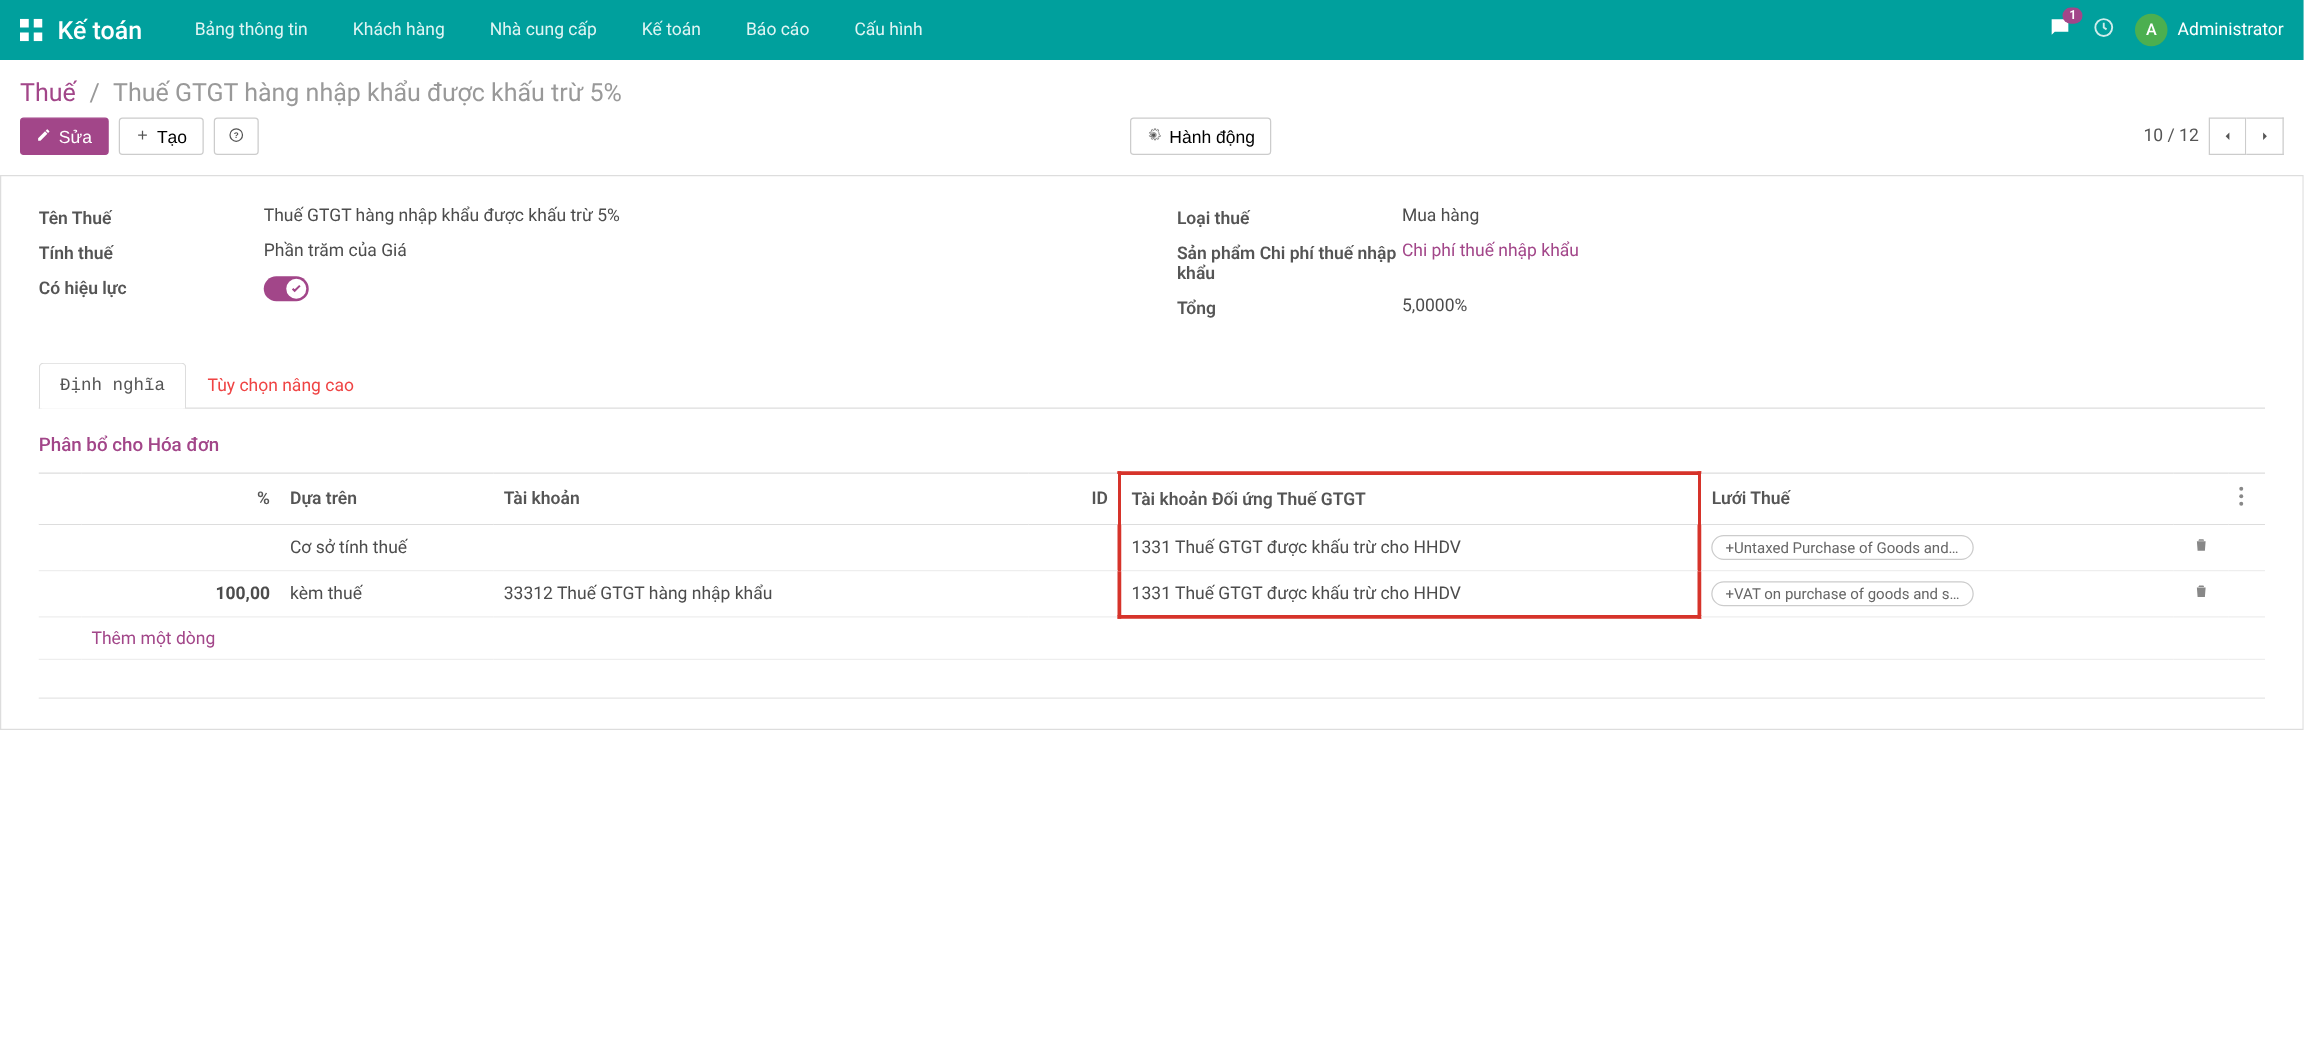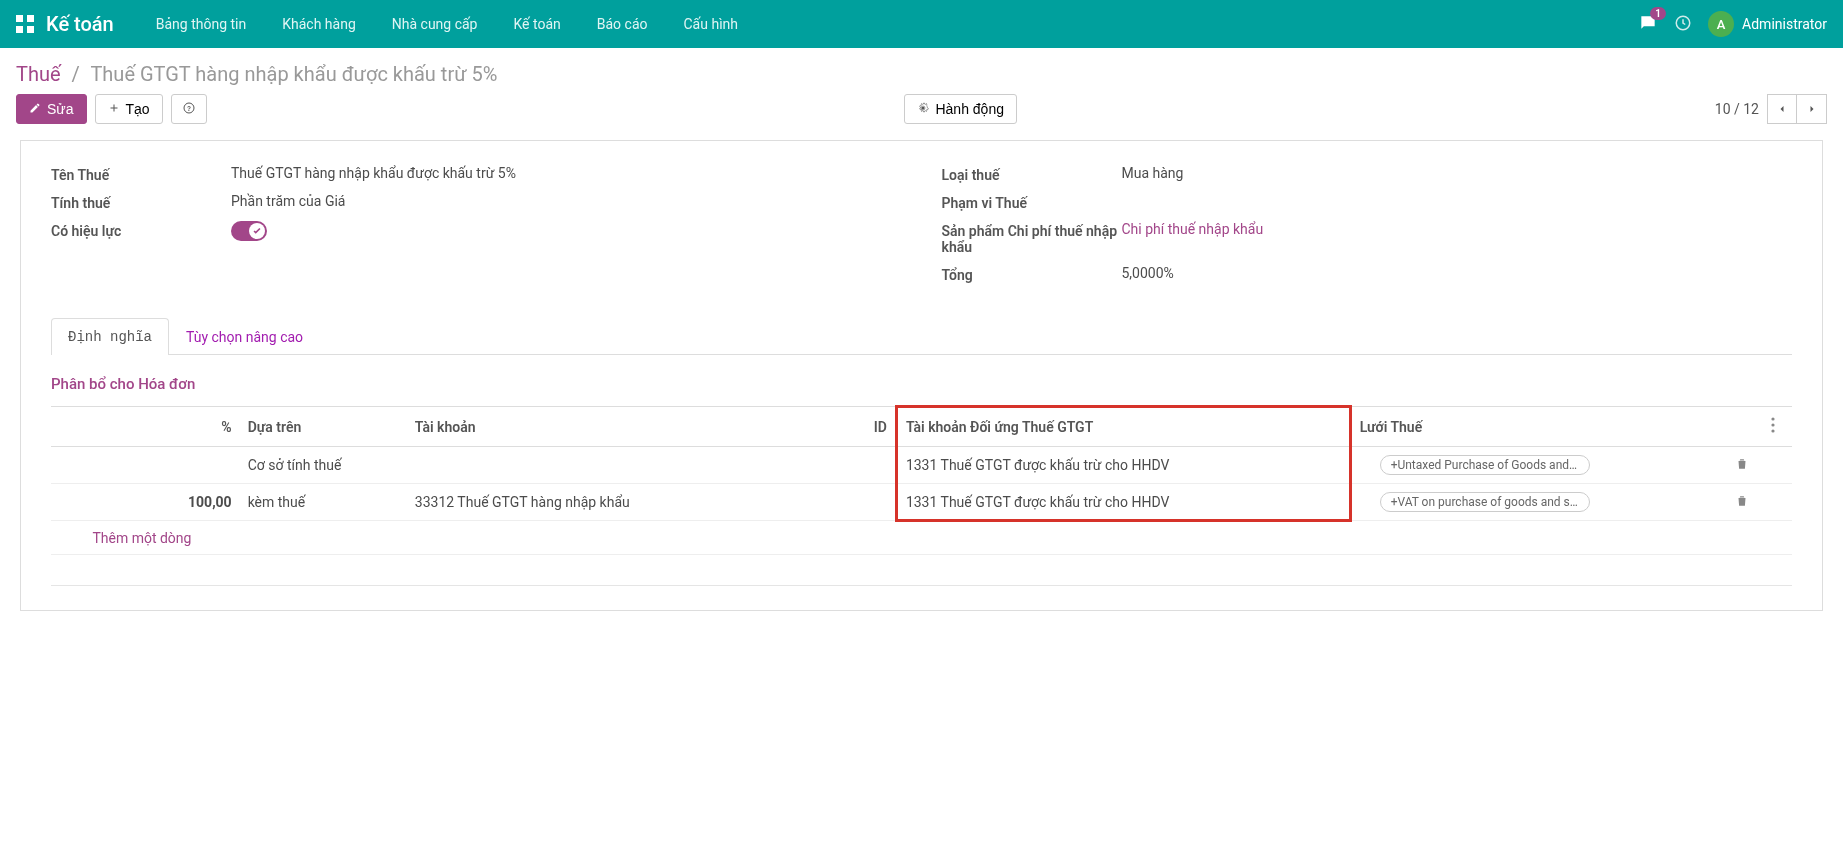--- a/index.html
+++ b/index.html
@@ -38,37 +38,37 @@
 .btn-icon-only { width: 36px; justify-content: center; }
 .ctrl-center { margin: 0 auto; }
 .ctrl-right { display: flex; align-items: center; gap: 8px; }
 .pager-text { color: #555; font-size: 14px; }
 .pager-btns { display: flex; }
 .pager-btn { width: 30px; height: 30px; border: 1px solid #ccc; background: #fff; display: flex; align-items: center; justify-content: center; cursor: pointer; }
 .pager-btn + .pager-btn { border-left: none; }
 .pager-btn svg { width: 12px; height: 12px; }
 
 
-.sheet-outer { padding: 0 20px 30px; }
+.sheet-outer { padding: 0 0 30px; }
 .sheet { border: 1px solid #ddd; background: #fff; padding: 24px 30px; max-width: 100%; }
 .form-grid { display: flex; gap: 40px; margin-bottom: 24px; }
 .form-col { flex: 1; }
 .form-row { display: flex; align-items: flex-start; margin-bottom: 10px; }
 .form-label { width: 180px; font-weight: 600; color: #555; font-size: 14px; padding-top: 2px; }
 .form-value { flex: 1; font-size: 14px; color: #4c4c4c; }
 .form-value.link { color: #a24689; }
 
 
 .toggle { width: 36px; height: 20px; background: #a24689; border-radius: 10px; position: relative; display: inline-block; }
 .toggle-knob { position: absolute; right: 2px; top: 2px; width: 16px; height: 16px; background: #fff; border-radius: 50%; display: flex; align-items: center; justify-content: center; }
 .toggle-knob svg { width: 10px; height: 10px; }
 
 
 .tabs { display: flex; border-bottom: 1px solid #ddd; margin-bottom: 20px; }
-.tab { padding: 10px 16px; font-size: 14px; cursor: pointer; color: #a21caf; border: 1px solid transparent; border-bottom: none; position: relative; top: 1px; }
+.tab { padding: 10px 16px; font-size: 14px; cursor: pointer; color: #ef4444; border: 1px solid transparent; border-bottom: none; position: relative; top: 1px; }
 .tab.active { color: #555; border-color: #ddd; background: #fff; border-radius: 4px 4px 0 0; font-family: Liberation Mono, monospace; }
 
 
 .section-title { color: #a24689; font-size: 15px; font-weight: 500; margin-bottom: 12px; }
 
 
 .tbl { width: 100%; border-collapse: collapse; font-size: 14px; }
 .tbl th { text-align: left; font-weight: 600; color: #555; padding: 10px 8px; border-top: 1px solid #ddd; border-bottom: 1px solid #ddd; background: #fff; }
 .tbl th.right { text-align: right; }
 .tbl td { padding: 8px 8px; border-bottom: 1px solid #eee; vertical-align: middle; }
@@ -79,21 +79,21 @@
 .col-account { width: 350px; }
 .col-id { width: 60px; text-align: right; }
 .col-vat { width: 380px; margin-top: 12px; }
 .col-grid { width: 310px; }
 .col-del { width: 36px; text-align: center; }
 .col-menu { width: 24px; }
 
 
 .tbl thead { position: relative; }
 
-.tag-pill { display: inline-block; border: 1px solid #ccc; border-radius: 12px; padding: 2px 10px; font-size: 12px; color: #666; max-width: 210px; white-space: nowrap; overflow: hidden; text-overflow: ellipsis; vertical-align: middle; margin-left: 20px; }
+.tag-pill { display: inline-block; border: 1px solid #ccc; border-radius: 12px; padding: 2px 10px; font-size: 12px; color: #666; max-width: 210px; white-space: nowrap; overflow: hidden; text-overflow: ellipsis; vertical-align: middle; }
 
 .add-line { color: #a24689; cursor: pointer; }
 .trash-ico svg { width: 14px; height: 14px; }
 .menu-dots svg { width: 4px; height: 16px; }
 
 .hr-sep { border: none; border-top: 1px solid #e5e5e5; margin-top: 30px; }
 </style>
 </head>
 <body>
 
@@ -217,24 +217,20 @@
                   </svg>
               </span>
             </span>
           </div>
         </div>
       </div>
       <div class="form-col">
         <div class="form-row">
           <div class="form-label">Loại thuế</div>
           <div class="form-value">Mua hàng</div>
-        </div>
-        <div class="form-row">
-          <div class="form-label">Phạm vi Thuế</div>
-          <div class="form-value"></div>
         </div>
         <div class="form-row">
           <div class="form-label">Sản phẩm Chi phí thuế nhập khẩu</div>
           <div class="form-value link">Chi phí thuế nhập khẩu</div>
         </div>
         <div class="form-row">
           <div class="form-label">Tổng</div>
           <div class="form-value">5,0000%</div>
         </div>
       </div>

